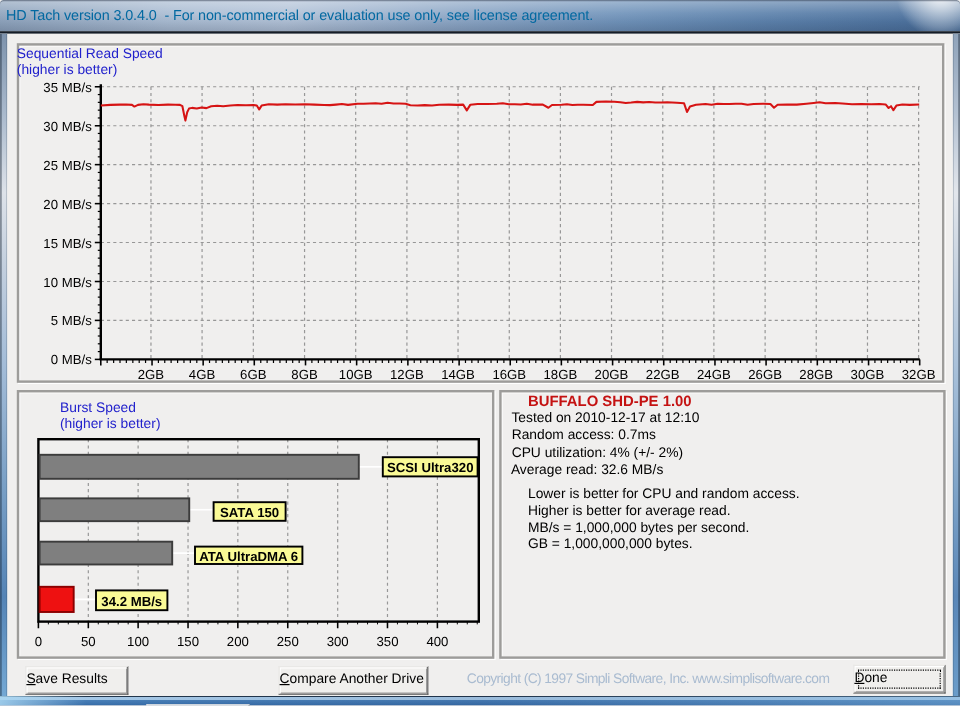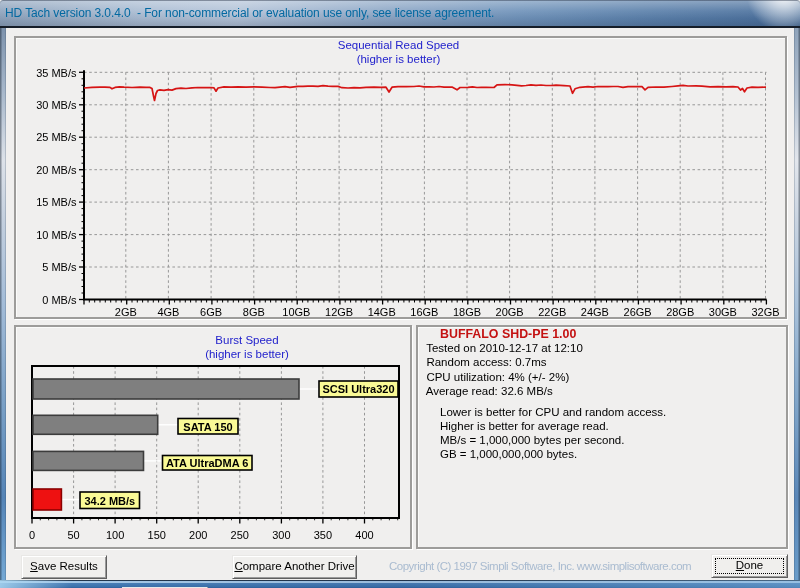--- a/index.html
+++ b/index.html
@@ -21,30 +21,30 @@
  background:linear-gradient(to bottom,#8fa3ba,#b3c1d2 12%,#e2e6ec 24%,#c9d4e1 35%,#a9c1da 50%,#80a5c9 68%,#5a87b8 85%,#6a9cc9 100%);
  box-shadow:inset -1.5px 0 0 rgba(20,30,45,.42), inset 1px 0 0 rgba(40,60,80,.2);}
 #bbot{left:0;top:580px;width:800px;height:8px;
  background:linear-gradient(to right, rgba(170,215,242,.85), rgba(170,215,242,0) 9%, rgba(0,0,40,.06) 50%, rgba(130,180,220,.4) 100%),
  linear-gradient(to bottom,#22364c 0,#22364c 1px,#a4c7e6 1px,#a4c7e6 3px,#4a80b8 3px,#3a70ab 7px,#2e5f99 8px);}
 
 .panel{border:2px solid #9d9c9a;box-shadow:1px 1px 0 #ffffff, inset 1px 1px 0 #fbfbfa;}
 #p1{left:14px;top:36px;width:769px;height:279px;}
 #p2{left:14px;top:325px;width:394px;height:220px;}
 #p3{left:416px;top:325px;width:368px;height:220px;}
-.ctitle{line-height:14px;font-size:11.5px;color:#2222cc;text-align:center;white-space:pre;}
+.ctitle{line-height:14px;font-size:11.5px;color:#2222cc;text-align:left;white-space:pre;}
 .lbl{font-size:11px;fill:#000;font-family:"Liberation Sans",sans-serif;}
 .lblb{font-size:11px;font-weight:bold;fill:#000;font-family:"Liberation Sans",sans-serif;}
 #info{left:420px;top:327px;font-size:11.5px;line-height:14.2px;color:#000;white-space:pre;}
 #info2{left:440px;top:404.5px;font-size:11.5px;line-height:14.2px;color:#000;white-space:pre;}
 #info b.t{font-size:12.4px;color:#c41212;letter-spacing:0;padding-left:20px;}
 
 .btn{background:#f0efed;border:1px solid;border-color:#e9e8e6 #5f5f5f #5f5f5f #e9e8e6;
  box-shadow:inset 1px 1px 0 #ffffff, inset -1px -1px 0 #9a9a9a;
- font-size:11.5px;color:#000;text-align:center;line-height:21px;height:22px;white-space:nowrap;}
+ font-size:11.5px;color:#000;line-height:21px;height:22px;white-space:nowrap;}
 #copy{left:389px;top:560px;font-size:11.5px;letter-spacing:-.5px;color:#a9bbd0;}
 #focus{position:absolute;left:3px;top:3px;right:3px;bottom:3px;border:1px dotted #000;}
 </style></head><body>
 <div class="abs" id="titlebar"></div>
 <div class="abs" id="titletext">HD Tach version 3.0.4.0  - For non-commercial or evaluation use only, see license agreement.</div>
 <div class="abs" id="tsep"></div>
 <div class="abs" id="bleft"></div>
 <div class="abs" id="bright"></div>
 <div class="abs" id="bbot"></div>
 <div class="abs panel" id="p1"></div>

